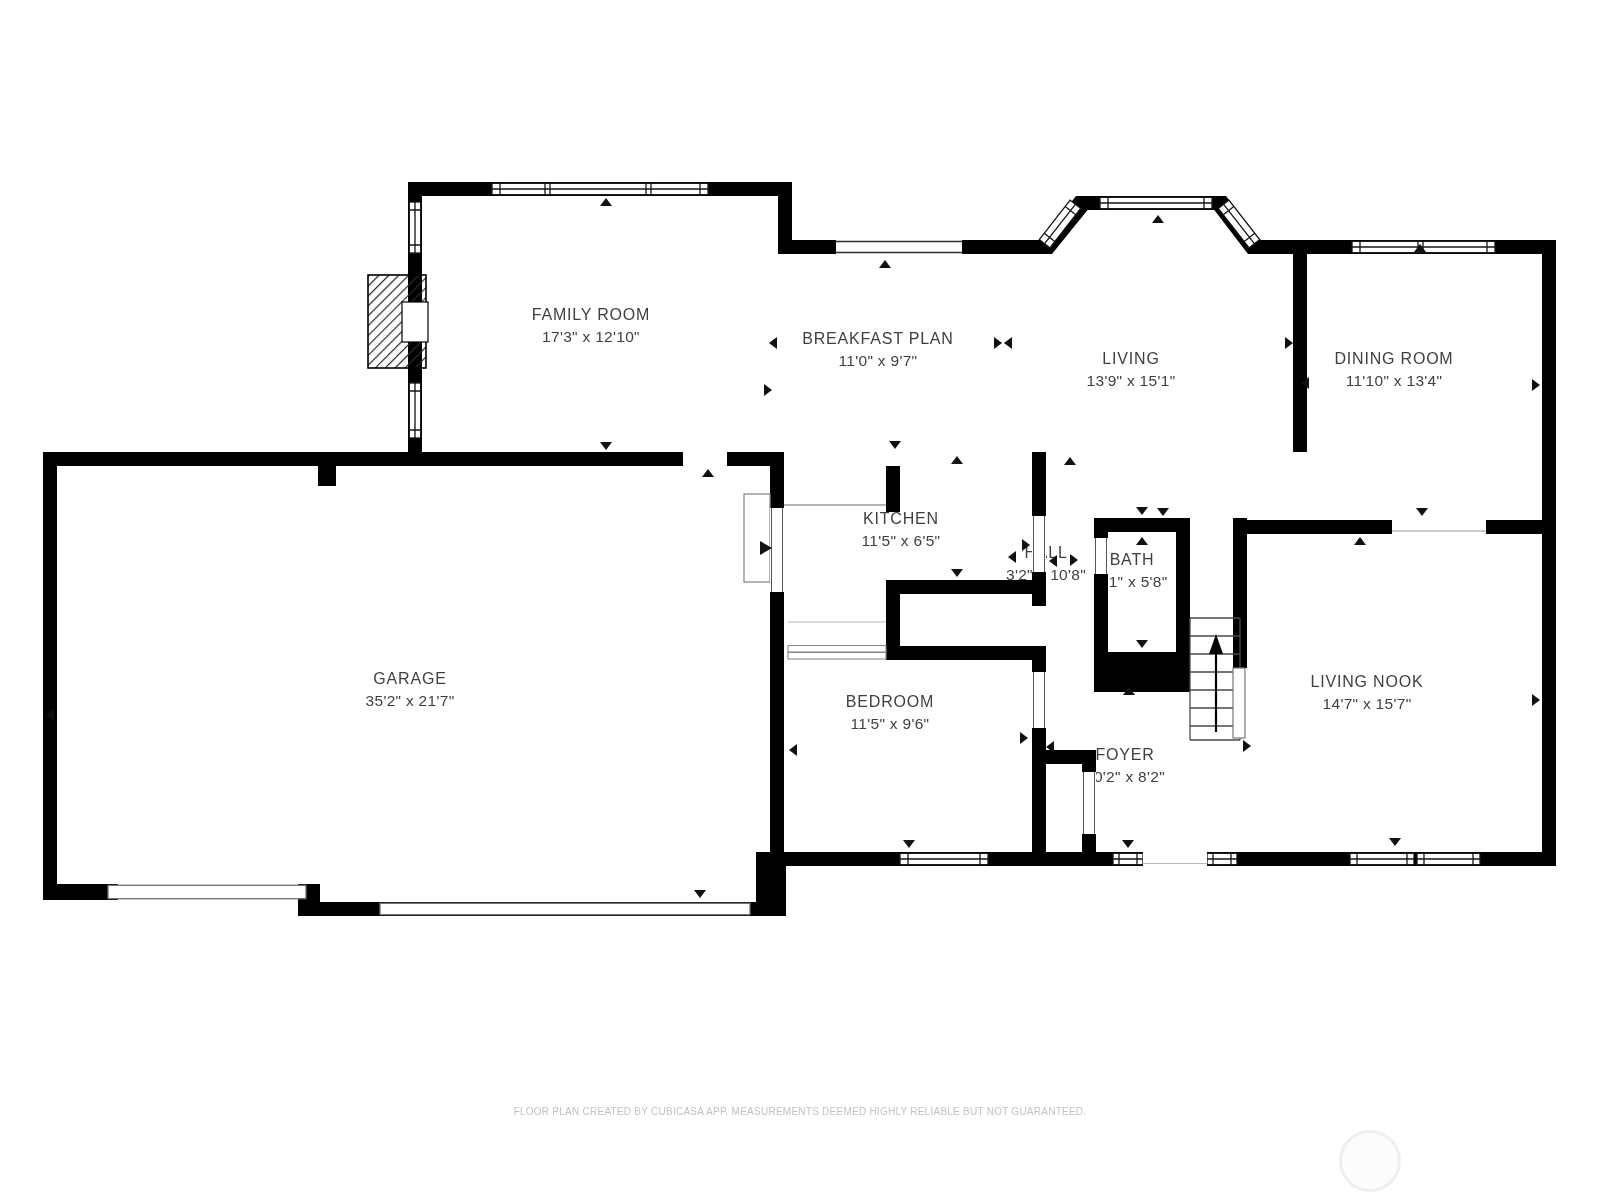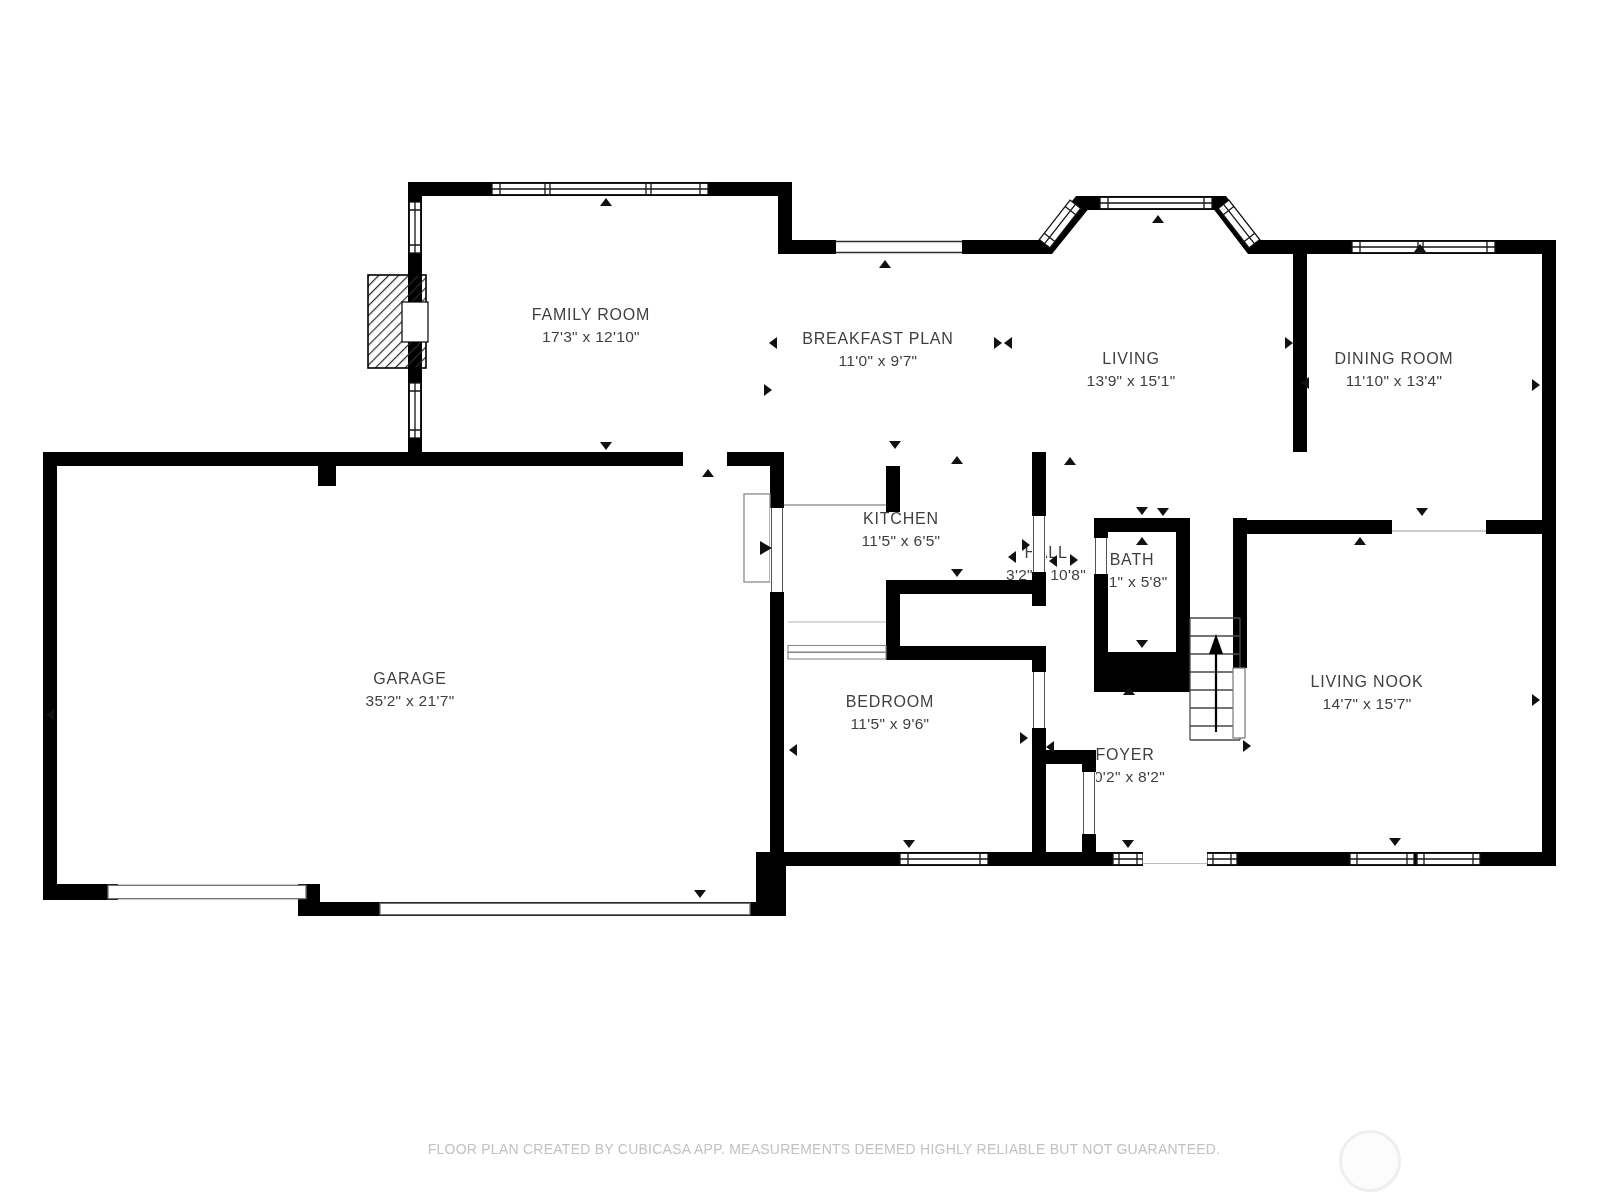--- a/index.html
+++ b/index.html
@@ -5,22 +5,22 @@
   html,body{margin:0;padding:0;background:#ffffff;}
   body{width:1600px;height:1200px;position:relative;overflow:hidden;
        font-family:"Liberation Sans","DejaVu Sans",sans-serif;}
   #plan{position:absolute;left:0;top:0;width:1600px;height:1200px;border-radius:22px;}
   
   .plan-label{position:absolute;transform:translateX(-50%);text-align:center;
               color:#3f3f3f;white-space:nowrap;z-index:1;}
   .rname{display:block;font-size:16px;letter-spacing:.8px;line-height:22px;}
   .rdims{display:block;font-size:15.5px;letter-spacing:.3px;line-height:22px;}
   svg.overlay{position:absolute;left:0;top:0;z-index:2;}
-  .footer{position:absolute;left:50%;transform:translateX(-50%);top:1141px;
-          font-size:14px;letter-spacing:.25px;color:#c2c2c2;z-index:3;white-space:nowrap;margin-left:24px;}
+  .footer{position:absolute;left:50%;transform:translateX(-50%);top:1106px;
+          font-size:10px;letter-spacing:.25px;color:#c2c2c2;z-index:3;white-space:nowrap;}
   .watermark{position:absolute;left:1339px;top:1130px;width:56px;height:56px;
              border-radius:50%;border:3px solid #efefef;background:#fcfcfc;z-index:0;}
 </style>
 </head>
 <body>
 
 <div id="plan">
 
   <div class="plan-label" style="left:591px;top:304px">
     <span class="rname">FAMILY ROOM</span>

